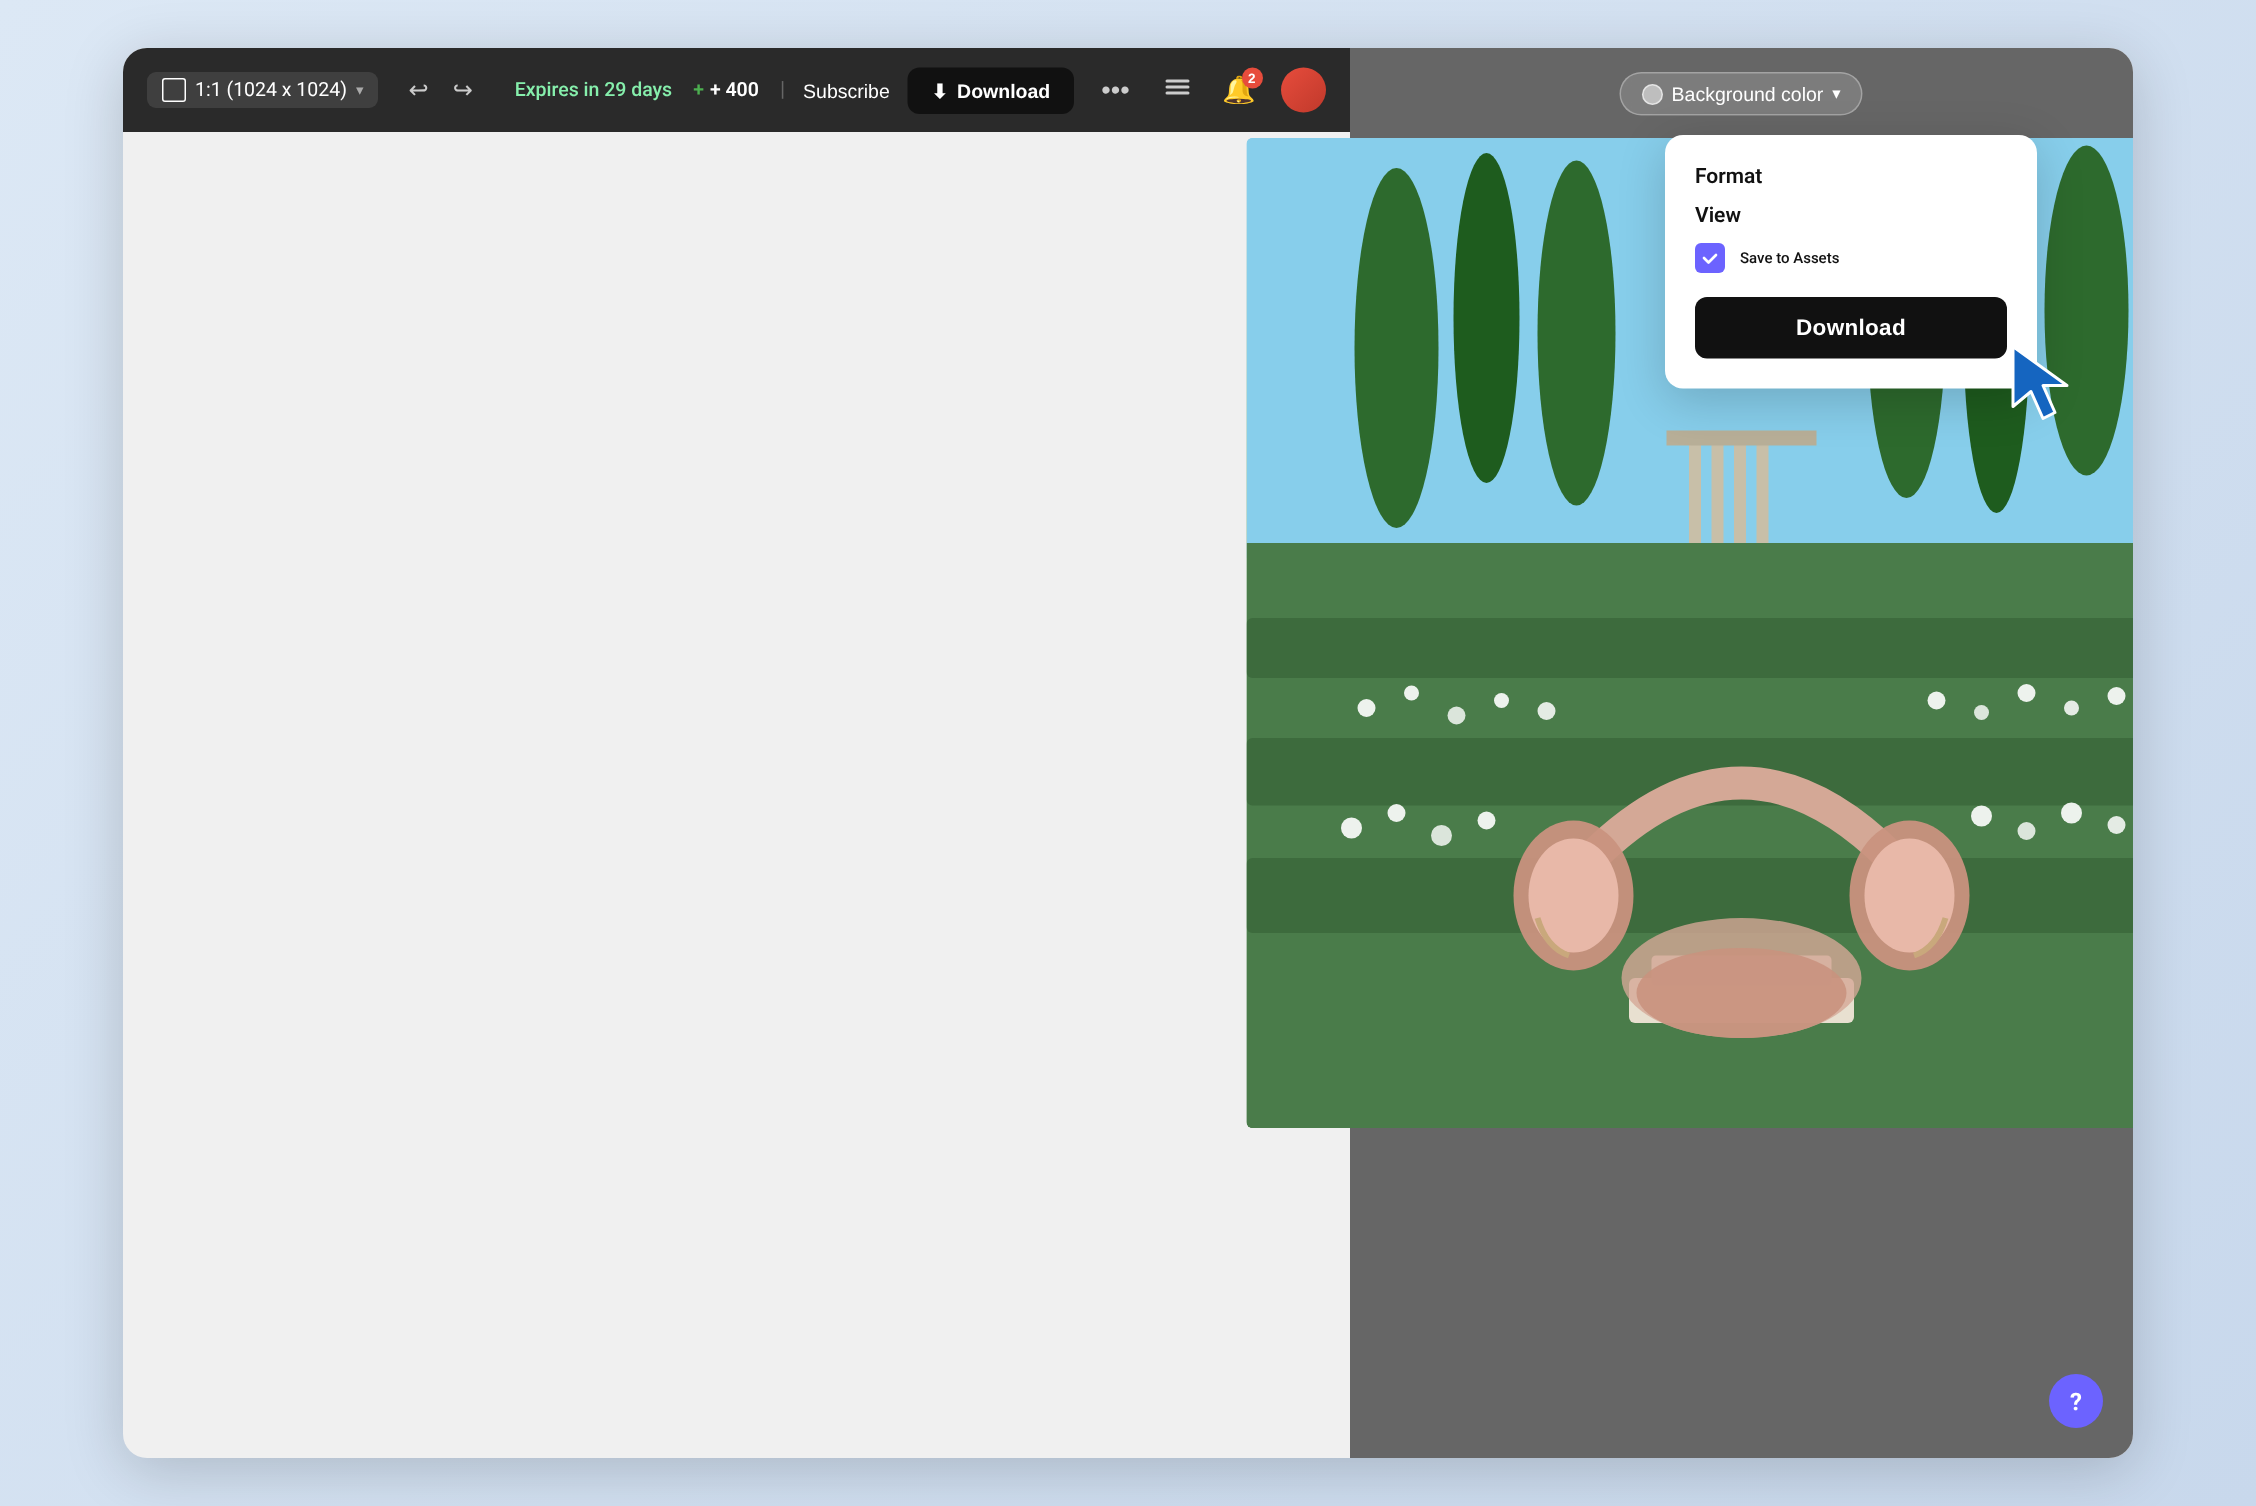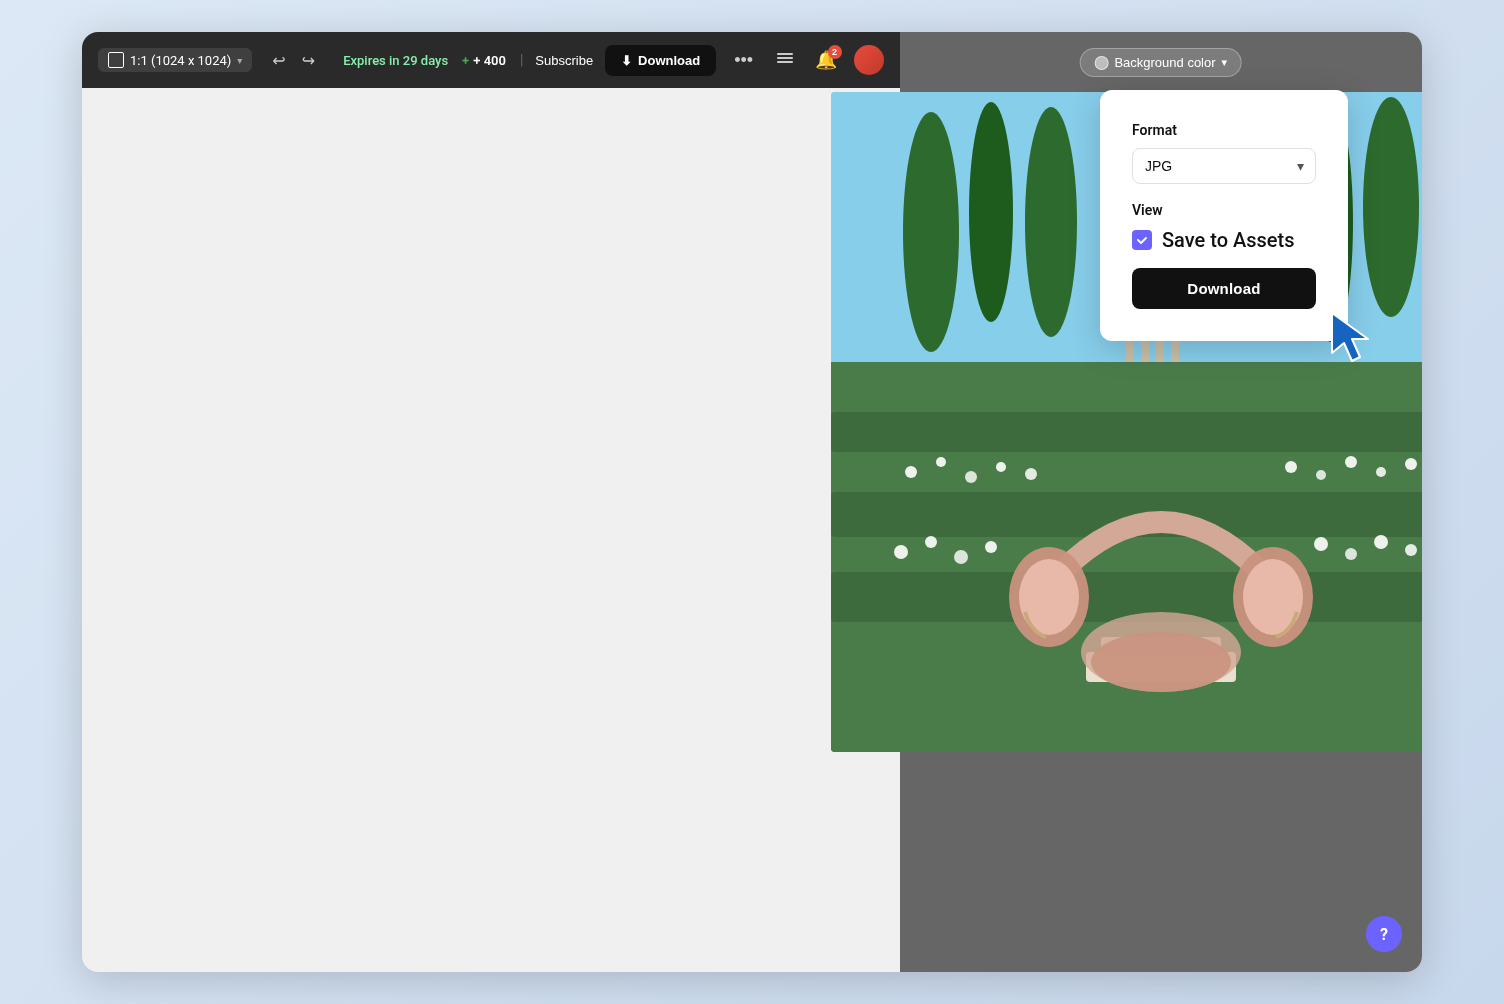--- a/index.html
+++ b/index.html
@@ -262,26 +262,26 @@
     .garden-bg {
       position: absolute;
       width: 100%;
       height: 100%;
     }
 
     
     .download-dropdown {
       position: absolute;
       top: 58px;
-      right: 74px;
+      right: 64px;
       width: 248px;
       background: #fff;
       border-radius: 12px;
       box-shadow: 0 8px 32px rgba(0,0,0,0.18);
-      padding: 32px;
+      padding: 20px;
       z-index: 100;
     }
 
     .dropdown-section-label {
       font-size: 14px;
       font-weight: 600;
       color: #111;
       margin-bottom: 10px;
     }
 
@@ -335,21 +335,21 @@
       flex-shrink: 0;
       cursor: pointer;
     }
 
     .checkbox-checked svg {
       width: 12px;
       height: 12px;
     }
 
     .save-to-assets-label {
-      font-size: 20px;
+      font-size: 10px;
       color: #111;
       font-weight: 500;
     }
 
     .download-action-btn {
       width: 100%;
       background: #111;
       color: #fff;
       border: none;
       border-radius: 8px;
@@ -503,27 +503,20 @@
           <ellipse cx="330" cy="570" rx="70" ry="30" fill="#c9927e" opacity="0.9"></ellipse>
 
           <path d="M194 520 Q200 540 215 545" stroke="#c9a87c" stroke-width="4" fill="none"></path>
           <path d="M466 520 Q460 540 445 545" stroke="#c9a87c" stroke-width="4" fill="none"></path>
         </svg>
       </div>
     </div>
 
     <div class="download-dropdown">
       <div class="dropdown-section-label">Format</div>
-      <div class="select-wrapper">
-        <select class="dropdown-select">
-          <option>JPG</option>
-          <option>PNG</option>
-          <option>WEBP</option>
-        </select>
-      </div>
 
       <div class="dropdown-section-label">View</div>
 
       <div class="save-to-assets-row">
         <div class="checkbox-checked">
           <svg viewBox="0 0 12 12" fill="none" xmlns="http://www.w3.org/2000/svg">
             <path d="M2 6l3 3 5-5" stroke="white" stroke-width="1.8" stroke-linecap="round" stroke-linejoin="round"></path>
           </svg>
         </div>
         <span class="save-to-assets-label">Save to Assets</span>

